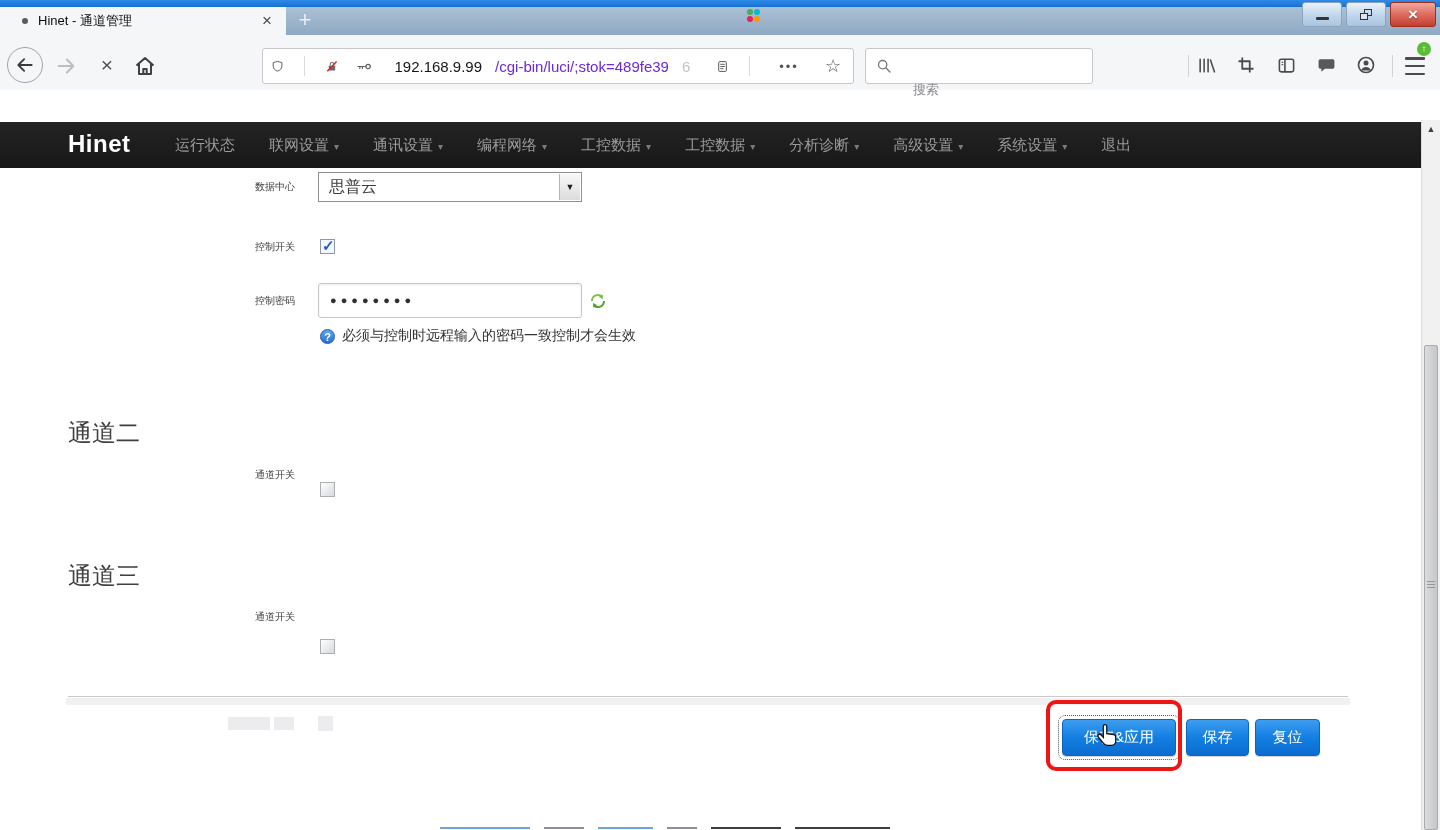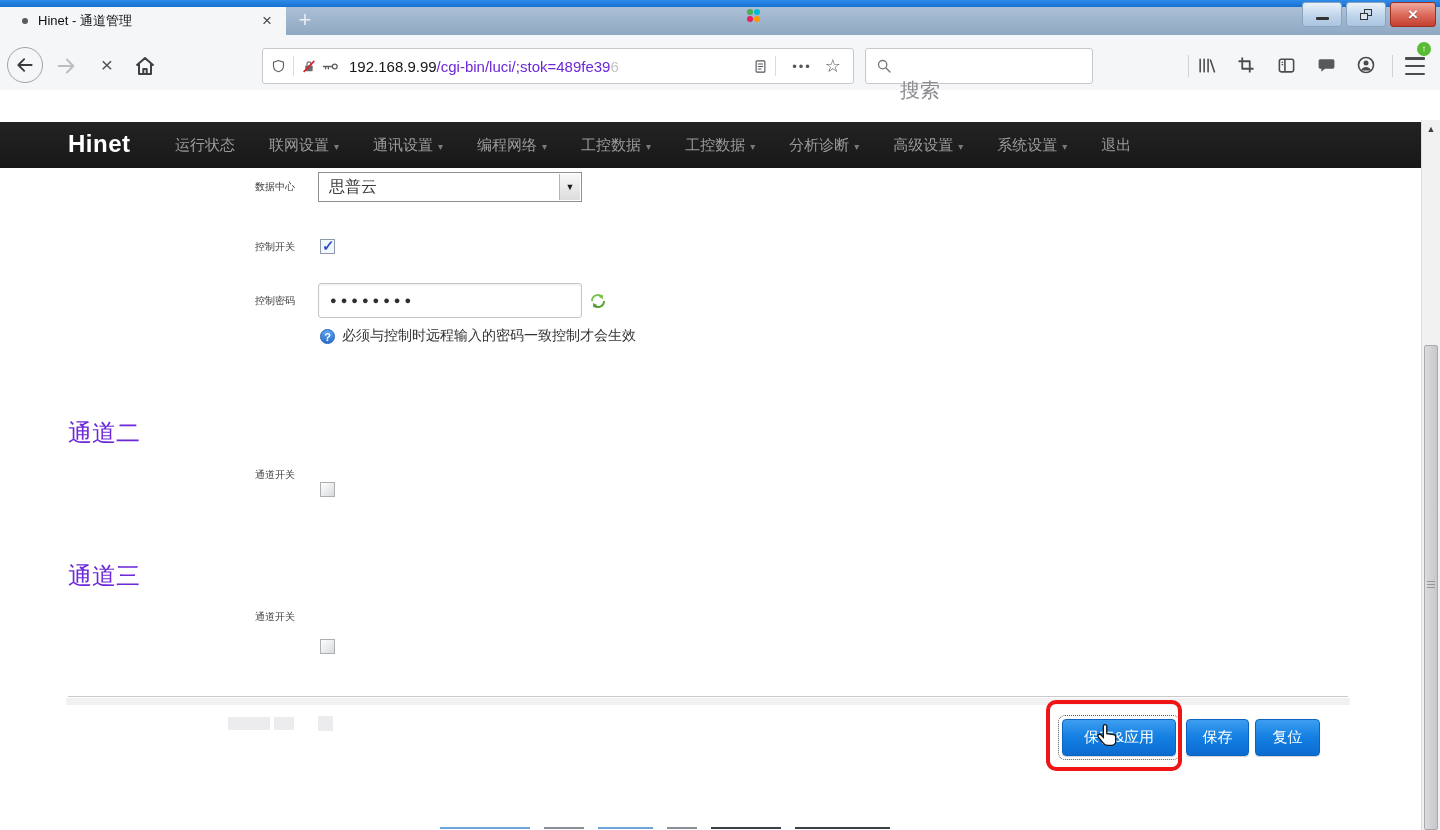--- a/index.html
+++ b/index.html
@@ -34,31 +34,31 @@
   .glyph-close { color:#fff; font-size:17px; font-weight:bold; text-shadow:0 1px 1px rgba(0,0,0,.45); line-height:1; }
 
   
   #toolbar { left:0; top:35px; width:1440px; height:55px; background:#f5f6f7; }
   #back-btn { left:7px; top:47px; width:36px; height:36px; border:1px solid #a2a2a7; border-radius:50%;
     display:flex; align-items:center; justify-content:center; background:#f5f6f7; }
   .navglyph { left:0; top:0; display:flex; align-items:center; justify-content:center; }
   #forward-btn { left:53px; top:53px; width:26px; height:26px; }
   #stop-btn { left:94px; top:51px; width:26px; height:28px; color:#515157; font-size:21px; text-align:center; line-height:28px; }
   #home-btn { left:131px; top:52px; width:28px; height:28px; }
-  .urlbox { background:#fff; border:1px solid #c7c7cc; border-radius:3px; display:flex; align-items:center; }
+  .urlbox { background:#fff; border:1px solid #c7c7cc; border-radius:3px; display:flex; align-items:center;gap:13px; }
   #urlbar { left:262px; top:48px; width:592px; height:36px; padding:0 8px; }
   #searchbar { left:865px; top:48px; width:228px; height:36px; padding:0 10px; }
   .vsep { width:1px; height:20px; background:#dcdce0; margin:0 7px; }
   .urltext { font-size:15px; white-space:nowrap; }
   .url-host { color:#15151a; }
   .url-path { color:#6d28d9; }
   .url-fade { color:#c3c3c8; }
   .dots { color:#55555a; font-size:13px; letter-spacing:2px; margin:0 9px; }
   .star { color:#55555a; font-size:18px; margin:0 4px; }
-  .search-ph { color:#8a8a8f; font-size:20px; margin-left:8px;margin-top:48px; }
+  .search-ph { color:#8a8a8f; font-size:13px; margin-left:8px;margin-top:48px; }
   .tb-icon { top:53px; width:24px; height:24px; display:flex; align-items:center; justify-content:center; }
   #tb-sep1 { left:1188px; top:55px; width:1px; height:22px; background:#d2d2d6; }
   #tb-sep2 { left:1392px; top:55px; width:1px; height:22px; background:#d2d2d6; }
   #hamburger { left:1402px; top:56px; width:26px; height:20px; display:flex; flex-direction:column; justify-content:space-between; padding:1px 3px; }
   #hamburger div { height:2.5px; background:#4c4c50; border-radius:1px; }
   #ham-badge { left:1417px; top:42px; width:14px; height:14px; border-radius:50%; background:#58bd35;
     color:#fff; font-size:10px; font-weight:bold; text-align:center; line-height:14px; }
 
   
   #bookmarks { left:0; top:90px; width:1440px; height:30px; background:#f5f6f7;
@@ -72,21 +72,21 @@
 
   
   #page { left:0; top:120px; width:1210px; height:710px; background:#fff; }
   #site-nav { left:0; top:2px; width:1421px; height:46px; background:linear-gradient(180deg,#232323,#181818); }
   #brand { left:68px; top:8px; color:#fff; font-size:24px; font-weight:bold; letter-spacing:.5px; }
   #nav-menu { left:158px; top:0; height:46px; display:flex; align-items:center; }
   .nav-item { padding:0 17px; font-size:15px; color:#9b9b9b; white-space:nowrap; }
   .nav-item .caret { font-size:10px; color:#7b7b7b; margin-left:5px; }
 
   .form-label { width:215px; left:80px; text-align:right; font-size:10px; color:#404040; white-space:nowrap; }
-  .section-title { left:68px; font-size:24px; color:#6d28d9; }
+  .section-title { left:68px; font-size:24px; color:#404040; }
 
   #dc-select { left:318px; top:52px; width:264px; height:30px; border:1px solid #8f8f8f; background:#fff; }
   #dc-value { position:absolute; left:10px; top:0; line-height:28px; font-size:16px; color:#3c3c3c; }
   #dc-arrow-btn { position:absolute; right:1px; top:1px; bottom:1px; width:21px;
     background:linear-gradient(180deg,#f8f8f8,#dcdcdc); border-left:1px solid #b5b5b5;
     display:flex; align-items:center; justify-content:center; }
   #dc-arrow-btn span { font-size:9px; color:#1c1c1c; }
 
   .checkbox { width:15px; height:15px; border:1px solid #9a9a9a; background:#fff; position:relative; }
   .checkbox.checked { background:#f3f7ff; border-color:#8e98a8; }

